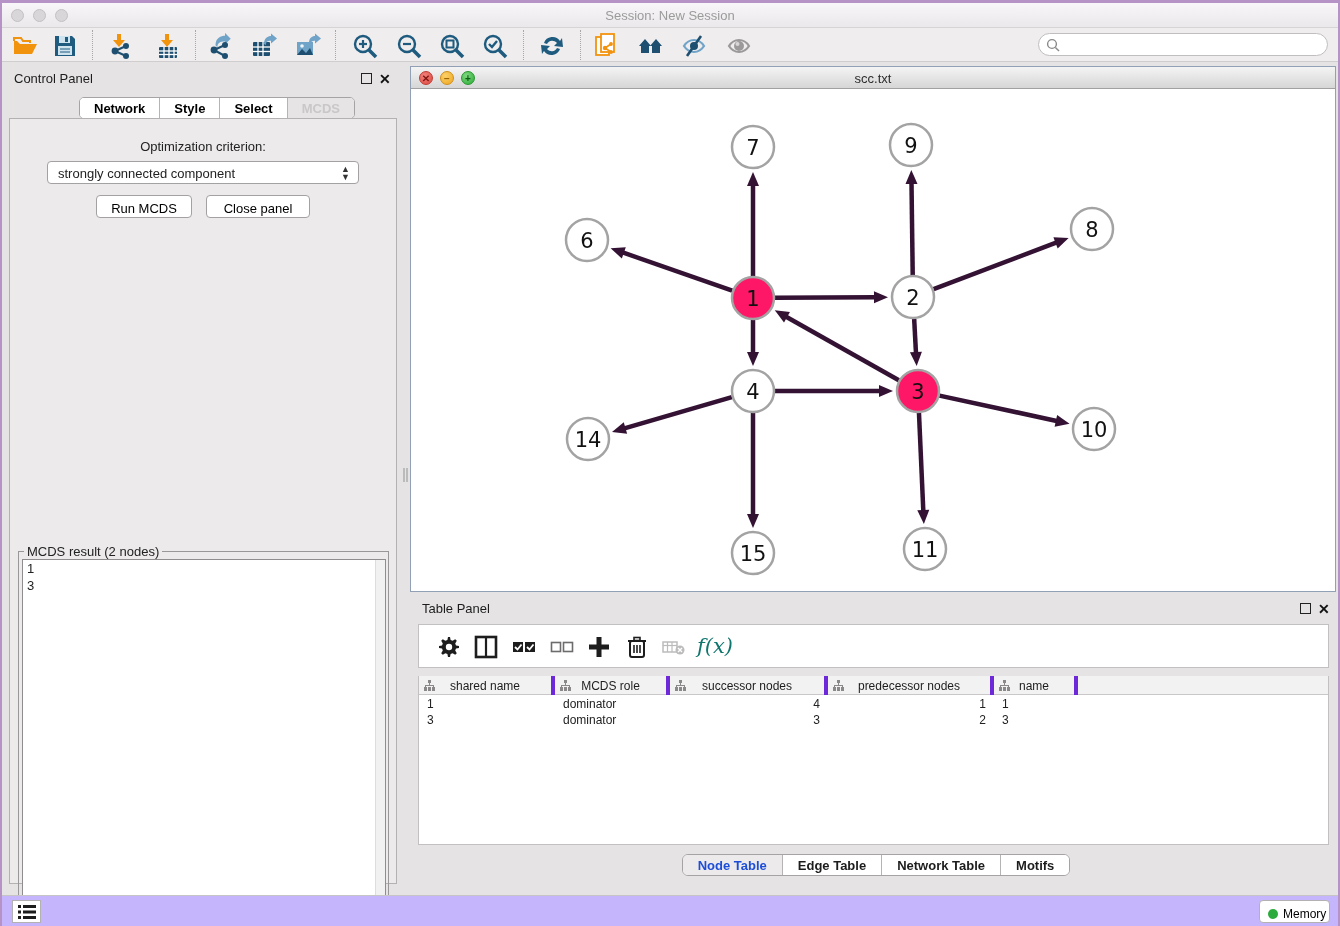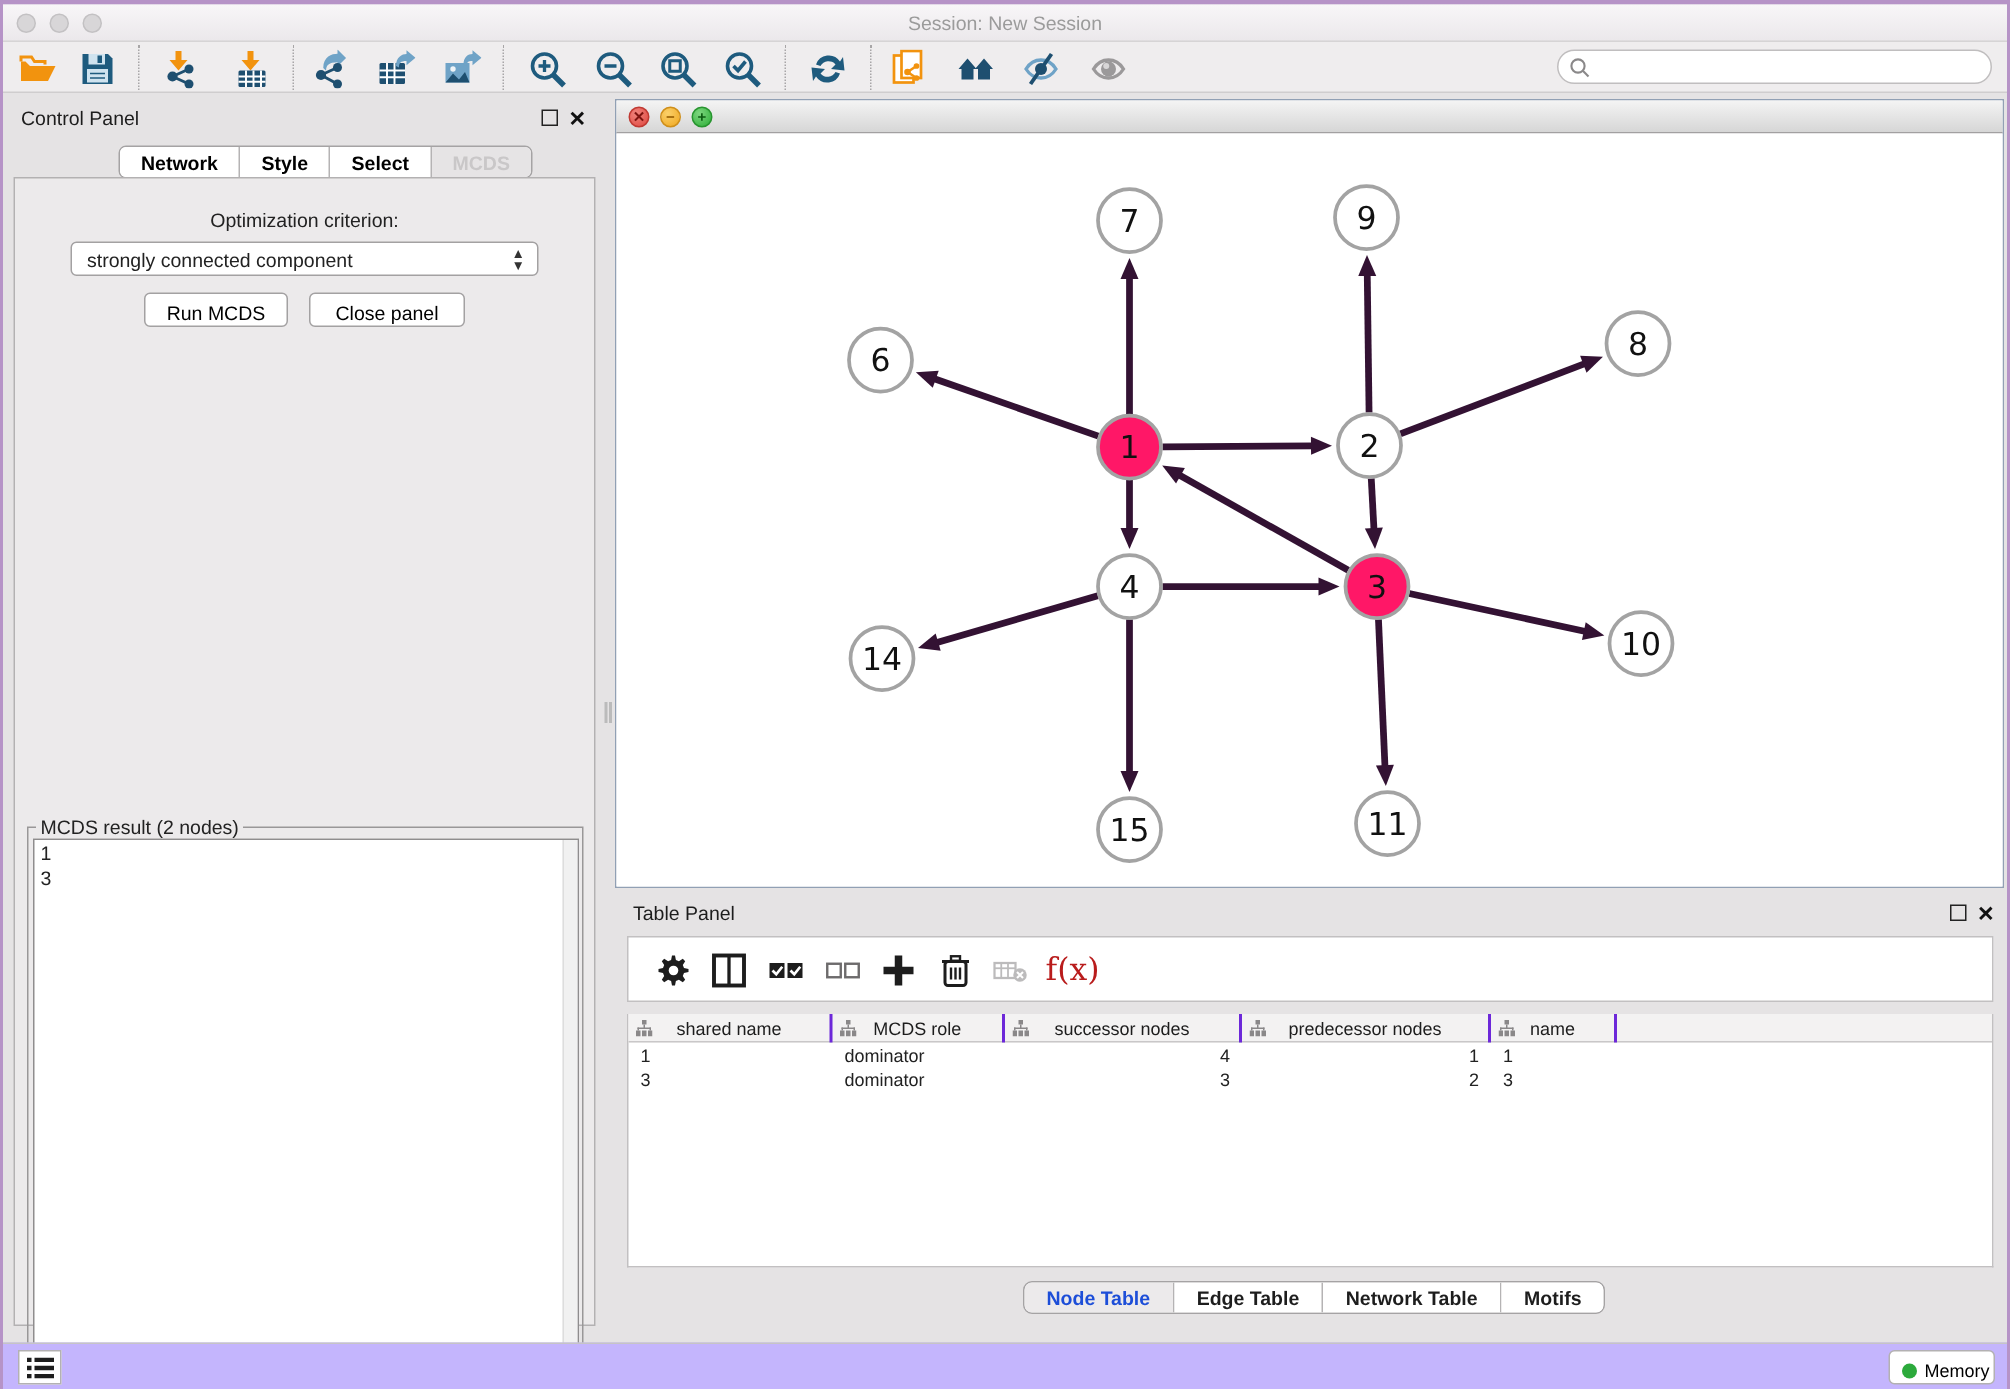--- a/index.html
+++ b/index.html
@@ -82,26 +82,26 @@
     text-align:center; line-height:13px; font-size:10px; font-weight:bold; cursor:pointer; }
   .t-close { background:radial-gradient(circle at 35% 30%, #f0837c, #df4840); border:1px solid #c03a33; color:#7e1410; }
   .t-min   { background:radial-gradient(circle at 35% 30%, #fbd06a, #f0a71e); border:1px solid #cf8f1a; color:#9a6104; }
   .t-zoom  { background:radial-gradient(circle at 35% 30%, #7ed67f, #2cae37); border:1px solid #28952f; color:#0c5c12; }
   .canvas { position:absolute; left:0; top:22px; width:924px; height:502px; background:#fff; }
   
   .table-panel { position:absolute; left:408px; top:592px; width:932px; height:303px; background:#e5e3e4; }
   .tp-toolbar { position:absolute; left:8px; top:32px; width:911px; height:44px;
     background:#fff; border:1px solid #c2c0c1; }
   .tp-icon { position:absolute; top:9px; width:26px; height:26px; cursor:pointer; }
-  .fx { font-family:"DejaVu Serif", serif; font-size:21px; color:#b91c1c; }
+  .fx { font-family:"DejaVu Serif", serif; font-style:italic; font-size:21px; color:#0f766e; }
   .tbl { position:absolute; left:8px; top:84px; width:911px; height:169px; background:#fff;
     border:1px solid #c2c0c1; border-top:none; }
   .tbl-header { position:absolute; left:0; top:0; height:19px; width:100%;
     background:#f3f2f2; border-bottom:1px solid #c9c7c8; display:flex; }
-  .th { position:relative; height:19px; border-right:2px solid #6d28d9; font-size:12px;
+  .th { position:relative; height:19px; border-right:4px solid #6d28d9; font-size:12px;
     color:#1d1d1d; text-align:center; padding-top:3px; cursor:pointer; }
   .th .tree-ic { position:absolute; left:5px; top:4px; }
   .tr { position:absolute; left:0; height:16px; width:100%; display:flex; }
   .td { height:16px; font-size:12px; padding:1px 8px 0 8px; overflow:hidden; white-space:nowrap; }
   .tp-tabs { position:absolute; left:0; right:0; top:262px; height:24px; display:flex; justify-content:center; }
   .tp-tab-group { display:flex; border:1px solid #a5a3a4; border-radius:6px; overflow:hidden; height:22px; background:#fff; }
   .tp-tab { padding:3px 15px 0 15px; font-size:13px; font-weight:bold; color:#1d1d1d;
     border-right:1px solid #b5b3b4; cursor:pointer; background:#fff; }
   .tp-tab:last-child { border-right:none; }
   .tp-tab.disabled { background:#eceaeb; color:#1d4ed8; }
@@ -311,20 +311,21 @@
     </div>
   </div>
 </div>
 <div class="splitter-dots"></div>
 
 <div class="net-window">
   <div class="net-titlebar">
     <span class="traffic t-close" style="left:8px">✕</span>
     <span class="traffic t-min" style="left:29px">−</span>
     <span class="traffic t-zoom" style="left:50px">+</span>
+    <div class="net-title">scc.txt</div>
   </div>
   <div class="canvas">
     <svg id="graph-svg" width="924" height="502" viewBox="0 0 924 502">
         <line x1="342" y1="187" x2="342" y2="95" stroke="#331233" stroke-width="4.5"></line>
         <polygon points="342,83 348,97 336,97" fill="#331233"></polygon>
         <line x1="321.23121807335133" y1="201.7434376400866" x2="210.92931505845456" y2="163.2042185143998" stroke="#331233" stroke-width="4.5"></line>
         <polygon points="199.60088855300984,159.24609359081066 214.7964486044899,158.19969274894228 210.83832368090077,169.528119254387" fill="#331233"></polygon>
         <line x1="363.9995703250881" y1="208.8625026854682" x2="465.0007226350791" y2="208.23124548353076" stroke="#331233" stroke-width="4.5"></line>
         <polygon points="477.00048826694535,208.15624694833159 463.0382609640343,214.2436280553304 462.96326242883515,202.24386242346415" fill="#331233"></polygon>
         <line x1="342" y1="231" x2="342" y2="265" stroke="#331233" stroke-width="4.5"></line>

